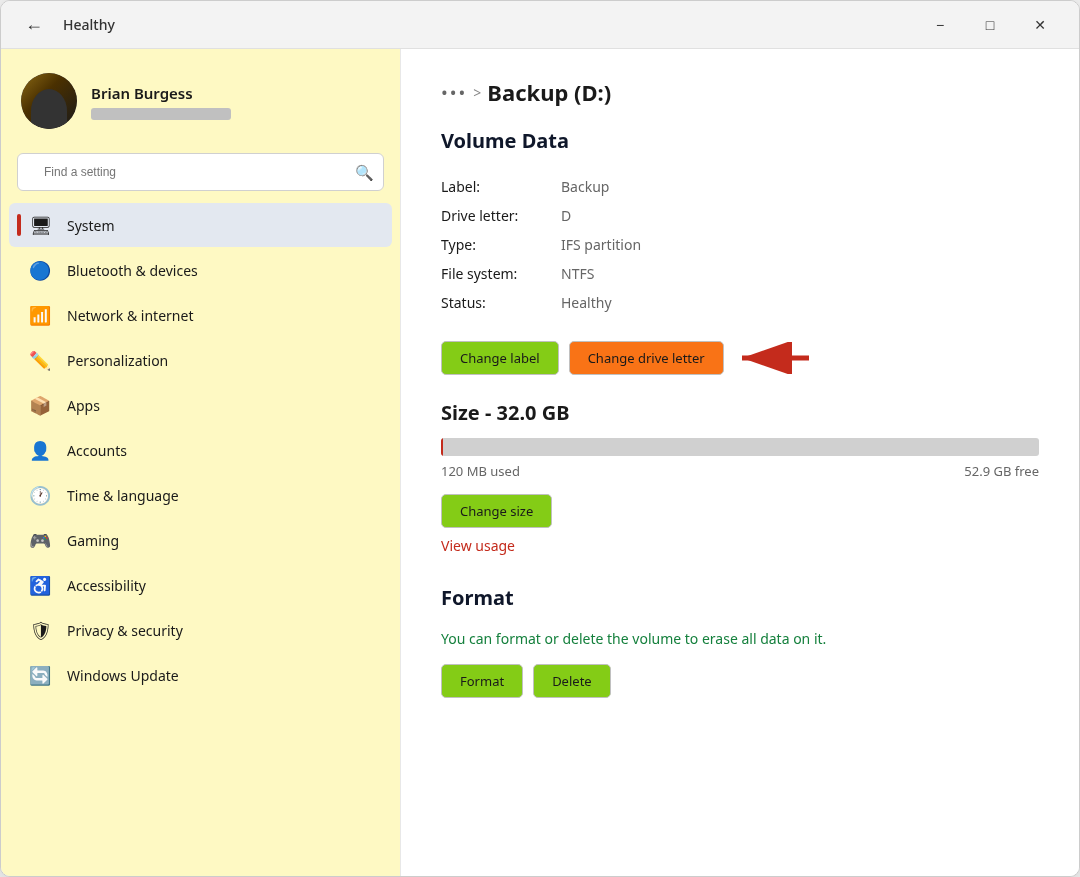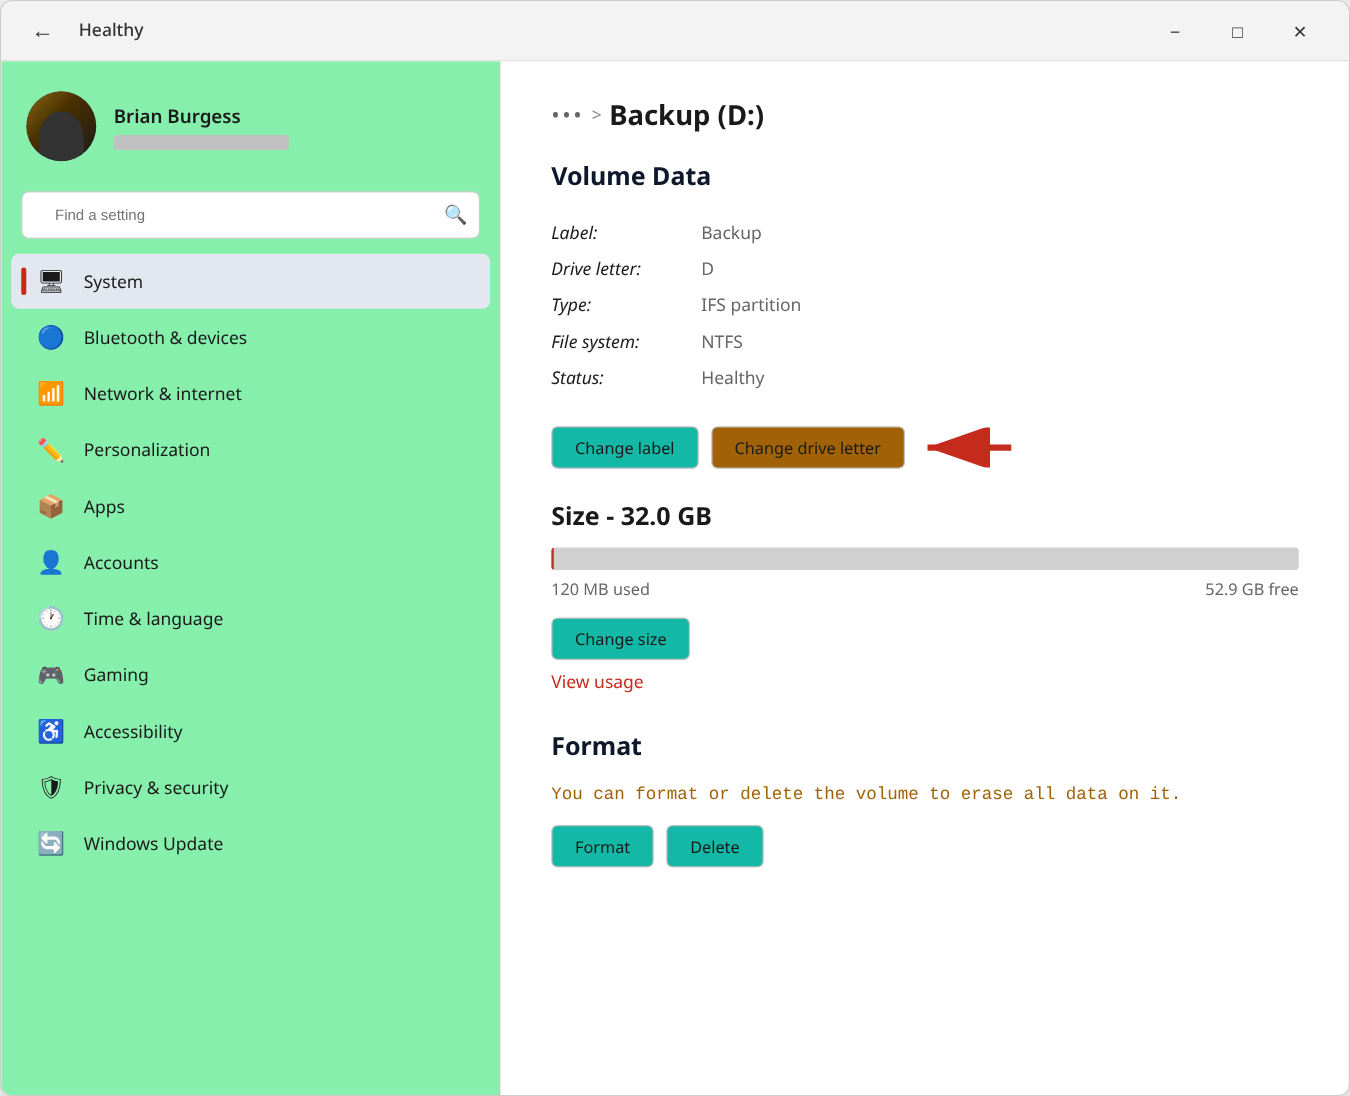--- a/index.html
+++ b/index.html
@@ -70,21 +70,21 @@
     
     .main-content {
       display: flex;
       flex: 1;
       overflow: hidden;
     }
 
     
     .sidebar {
       width: 400px;
-      background: #86efac;
+      background: #fef9c3;
       padding: 12px 0;
       overflow-y: auto;
       flex-shrink: 0;
       border-right: 1px solid #e8e8e8;
     }
     .user-section {
       display: flex;
       align-items: center;
       gap: 14px;
       padding: 12px 20px 20px 20px;
@@ -225,43 +225,42 @@
       display: flex;
       gap: 0;
       padding: 5px 0;
       font-size: 14px;
     }
     .data-label {
       width: 120px;
       color: #1a1a1a;
       font-weight: 400;
       flex-shrink: 0;
-      font-style: italic;
     }
     .data-value {
       color: #666;
     }
     .buttons-row {
       display: flex;
       gap: 10px;
       margin-bottom: 24px;
       align-items: center;
     }
     .btn {
       padding: 7px 18px;
       border: 1px solid #c0c0c0;
       border-radius: 5px;
-      background: #14b8a6;
+      background: #84cc16;
       font-size: 13px;
       cursor: pointer;
       color: #1a1a1a;
       font-family: inherit;
     }
     .btn-primary {
-      background: #a16207;
+      background: #f97316;
       border-color: #c0c0c0;
     }
     .arrow-indicator {
       display: flex;
       align-items: center;
     }
     .size-section {
       margin-bottom: 28px;
     }
     .size-title {
@@ -296,23 +295,22 @@
       cursor: pointer;
       text-decoration: none;
       display: inline-block;
       margin-top: 8px;
     }
     .format-section {
       margin-top: 8px;
     }
     .format-desc {
       font-size: 14px;
-      color: #a16207;
+      color: #15803d;
       margin-bottom: 16px;
-      font-family: Liberation Mono, monospace;
     }
   </style>
 </head>
 <body>
 
 <div class="window">
 
   <div class="titlebar">
     <button class="titlebar-back">←</button>
     <span class="titlebar-title">Healthy</span>

